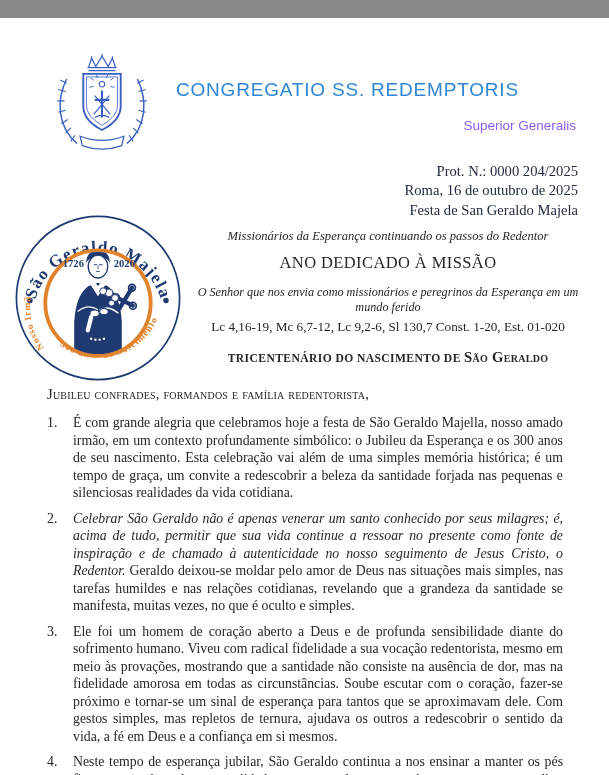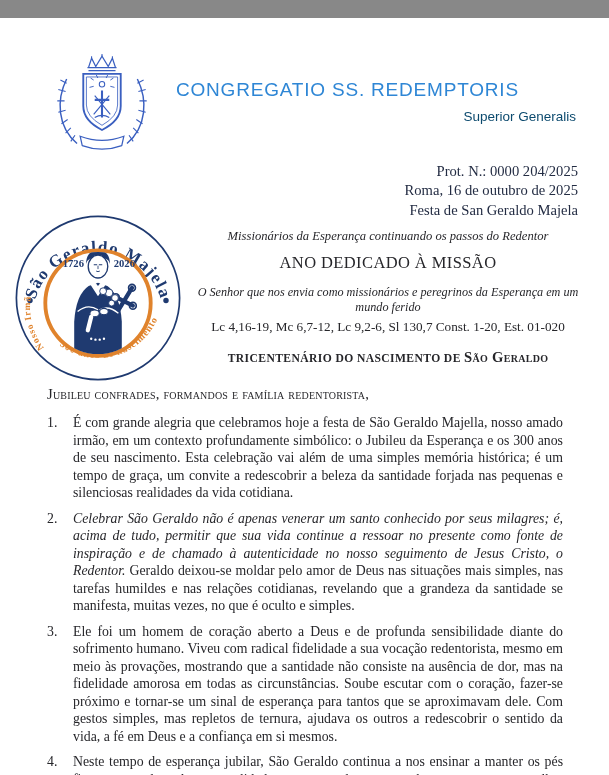--- a/index.html
+++ b/index.html
@@ -9,23 +9,23 @@
     font-family:"Liberation Serif",serif;color:#26262a;
   }
   
   .crest{position:absolute;left:50px;top:34px;width:104px;height:104px;}
   .org-title{
     position:absolute;left:176px;top:61px;
     font-family:"Liberation Sans",sans-serif;
     font-size:19px;letter-spacing:.8px;color:#2e86d5;white-space:nowrap;
   }
   .superior{
-    position:absolute;right:33px;top:91px;
+    position:absolute;right:33px;top:100px;
     font-family:"Liberation Sans",sans-serif;
-    font-size:13.5px;color:#0c4a6e;
+    font-size:13.5px;color:#8b5cf6;
   }
   .prot-block{
     position:absolute;right:31px;top:144px;text-align:right;
     font-size:14.6px;line-height:19.4px;color:#232c43;
   }
   
   .seal{position:absolute;left:13px;top:195px;width:170px;height:170px;}
   
   .masthead{position:absolute;left:180px;top:211px;width:416px;text-align:center;}
   .motto{font-style:italic;font-size:12.6px;}

